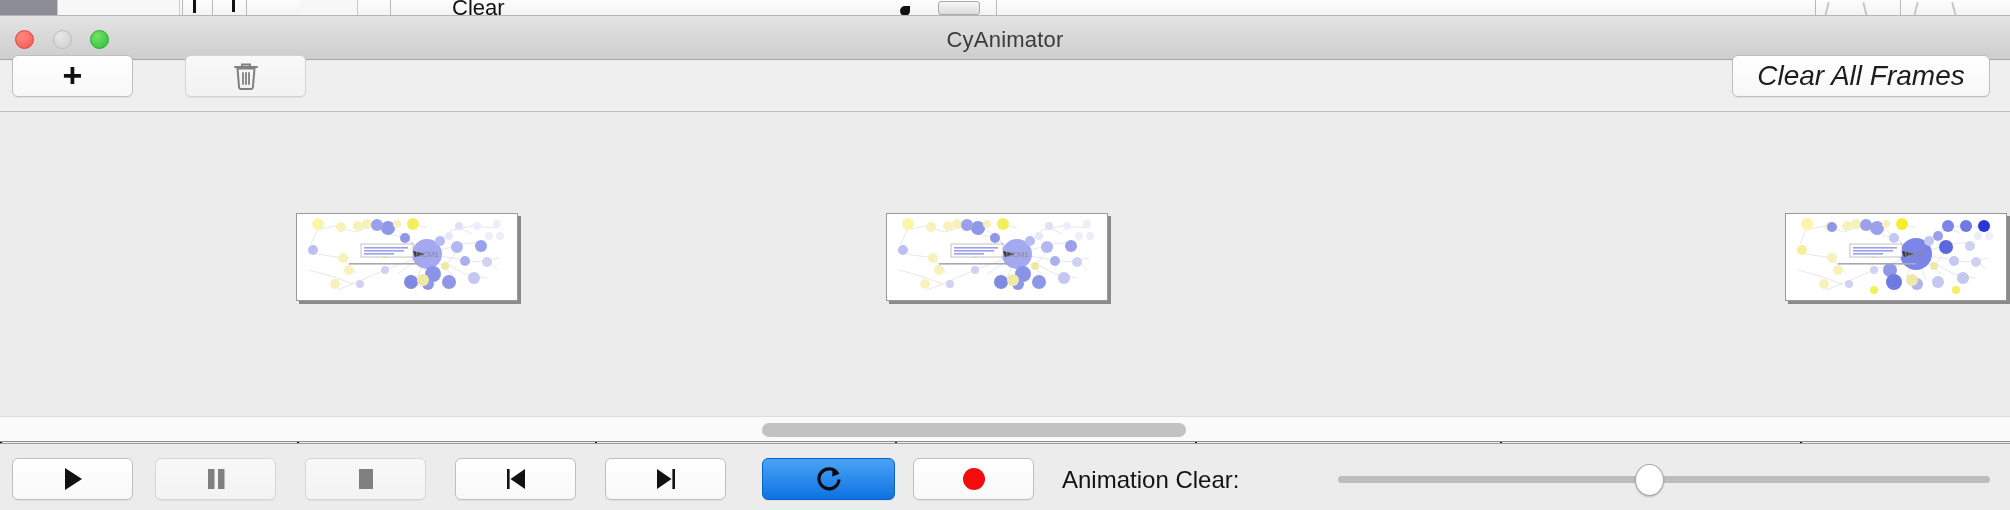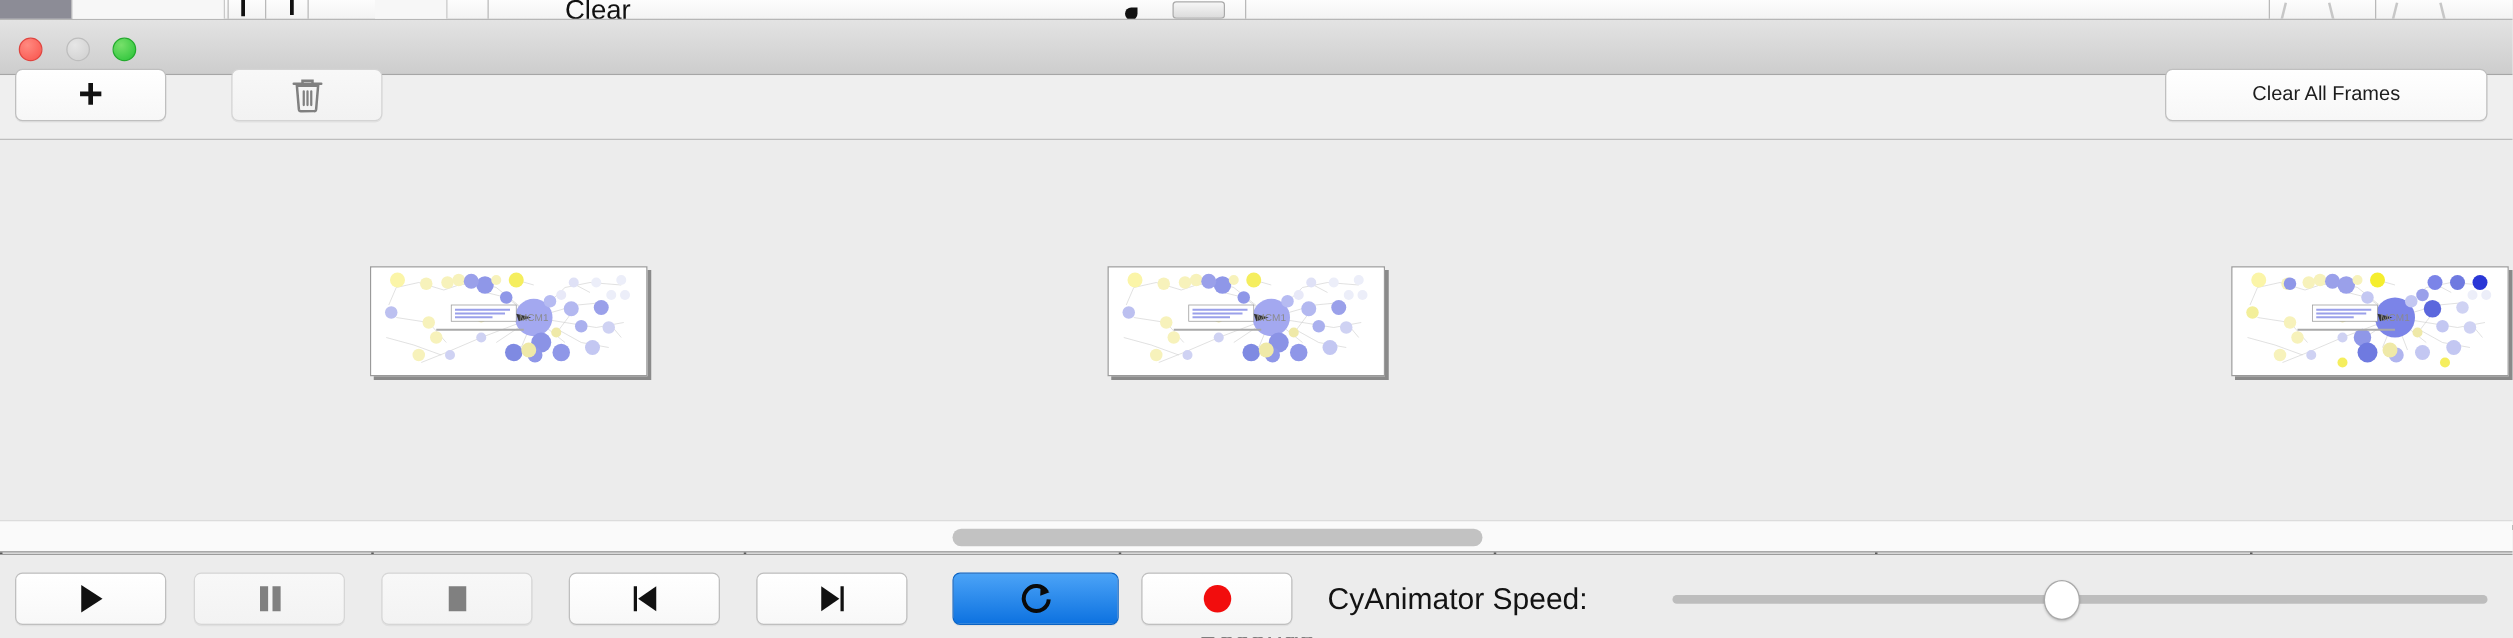--- a/index.html
+++ b/index.html
@@ -60,21 +60,21 @@
   .btn {
     position: absolute; border: 1px solid #bfbfbf; border-radius: 6px;
     background: linear-gradient(#ffffff, #f7f7f7);
     display: flex; align-items: center; justify-content: center;
     box-shadow: 0 1px 0 rgba(0,0,0,.06);
   }
   .btn.dis { background: linear-gradient(#f8f8f8, #f2f2f2); border-color: #d4d4d4; }
   .btn-add   { left: 12px;  top: 55px; width: 121px; height: 42px; }
   .btn-del   { left: 185px; top: 55px; width: 121px; height: 42px; }
   .btn-clear { left: 1732px; top: 55px; width: 258px; height: 42px; }
-  .clear-lbl { font-size: 16px; color: #1d1d1d; }
+  .clear-lbl { font-size: 28px; color: #1d1d1d; font-style: italic; }
   .plus-icon { font-size: 34px; font-weight: bold; color: #111; line-height: 1; margin-top: -3px; }
 
   
   .timeline {
     position: absolute; left: 0; top: 112px; width: 2010px; height: 300px;
     background: #ececec;
   }
   .thumb {
     position: absolute;
     background: #ffffff;
@@ -160,20 +160,21 @@
   <div class="bg-blob" style="left:1864px;top:2px;width:2px;height:14px;background:#c7c7c7;transform:rotate(-14deg);"></div>
   <div class="bg-vline" style="left:1900px;"></div>
   <div class="bg-blob" style="left:1915px;top:2px;width:2px;height:14px;background:#c7c7c7;transform:rotate(14deg);"></div>
   <div class="bg-blob" style="left:1953px;top:2px;width:2px;height:14px;background:#c7c7c7;transform:rotate(-14deg);"></div>
 </div>
 
 <div class="titlebar">
   <div class="traffic close"></div>
   <div class="traffic min"></div>
   <div class="traffic max"></div>
+  <div class="title-text">CyAnimator</div>
 </div>
 
 <div class="toolbar"></div>
 
 <div class="btn btn-add">
   <span class="plus-icon">+</span>
 </div>
 
 <div class="btn btn-del dis">
   <svg width="26" height="30" viewBox="0 0 26 30">
@@ -455,18 +456,18 @@
     <path d="M18.5 4.2 L25.6 9.8 L18.2 12.6 z" fill="#0a0a0a"></path>
   </svg>
 </div>
 
 <div class="tbtn" style="left:913px;width:121px;">
   <svg width="28" height="28" viewBox="0 0 28 28">
     <circle cx="14" cy="14" r="11" fill="#f20d0d"></circle>
   </svg>
 </div>
 
-<div class="speed-lbl">CyAnimator Speed:</div>
+<div class="speed-lbl">Animation Clear:</div>
 
 <div class="slider-wrap">
   <div class="slider-track"></div>
   <div class="slider-thumb"></div>
 </div>
 
 </body></html>

